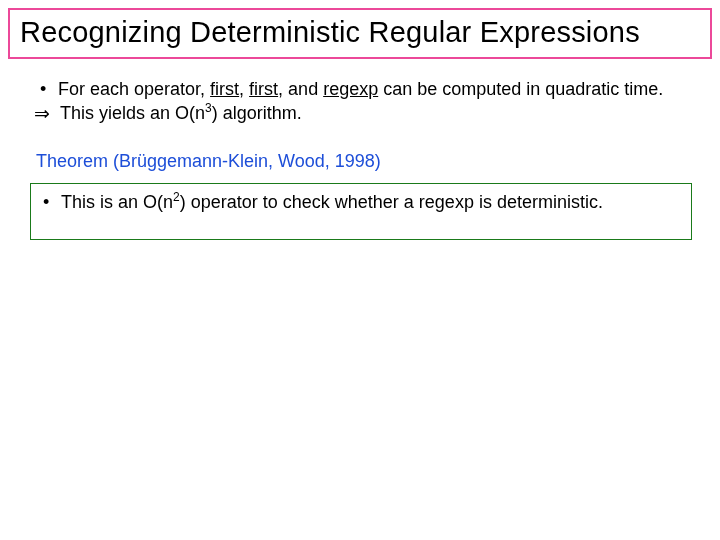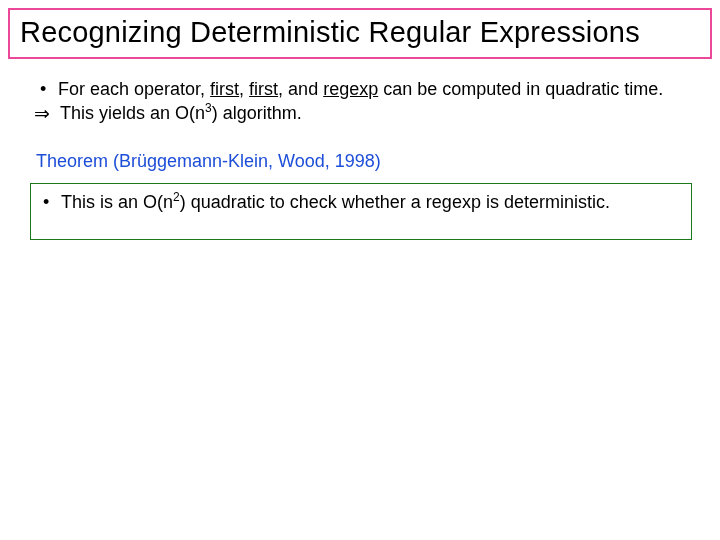--- a/index.html
+++ b/index.html
@@ -67,19 +67,19 @@
     </div>
 
     <div class="gap"></div>
 
     <div class="thm-label">Theorem (Brüggemann-Klein, Wood, 1998)</div>
 
     <div class="thm-box">
       <div class="bullet-row">
         <div class="bullet-dot">•</div>
         <div class="bullet-text">
-          <span>This is an O(n</span><sup>2</sup><span>) quadratic to check whether a regexp is deterministic.</span>
+          <span>This is an O(n</span><sup>2</sup><span>) operator to check whether a regexp is deterministic.</span>
         </div>
       </div>
     </div>
 
   </div>
 </div>
 
 </body></html>

